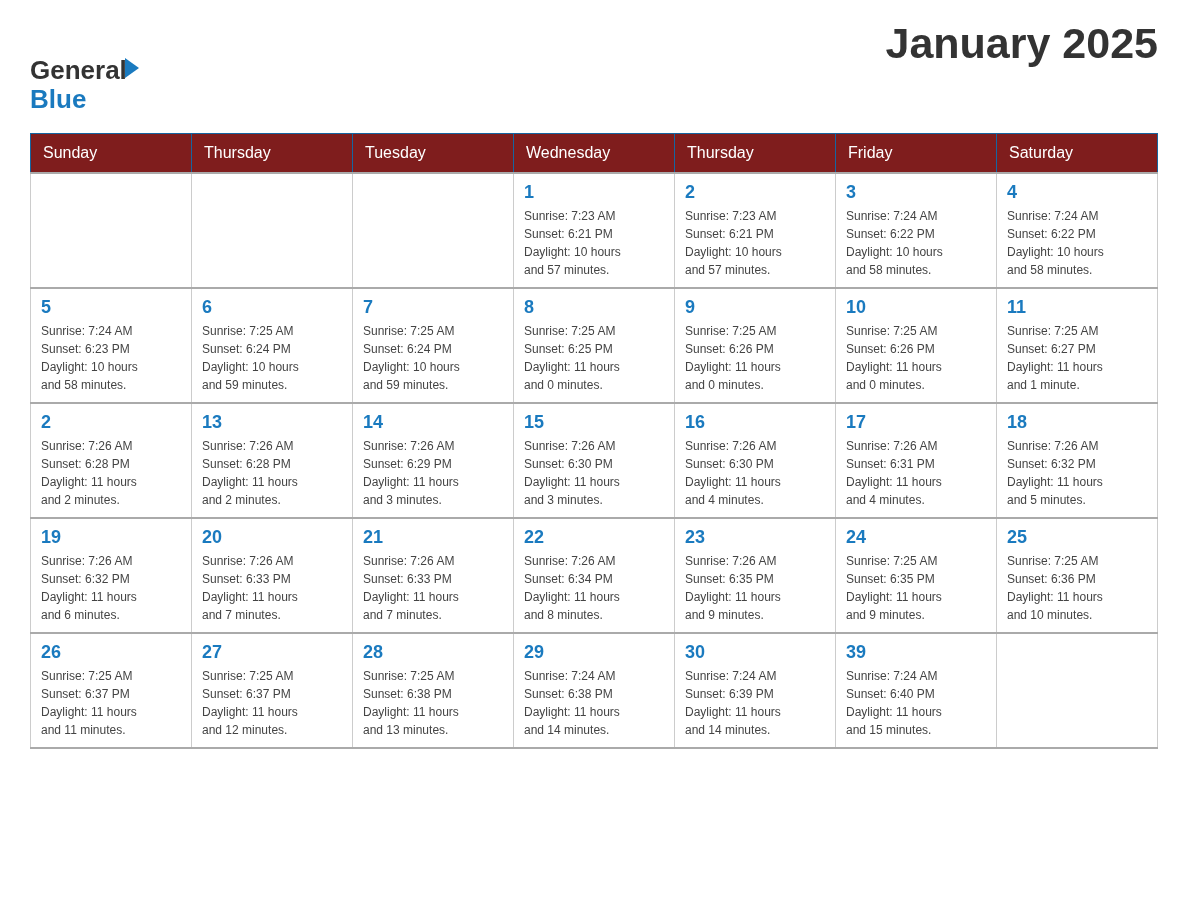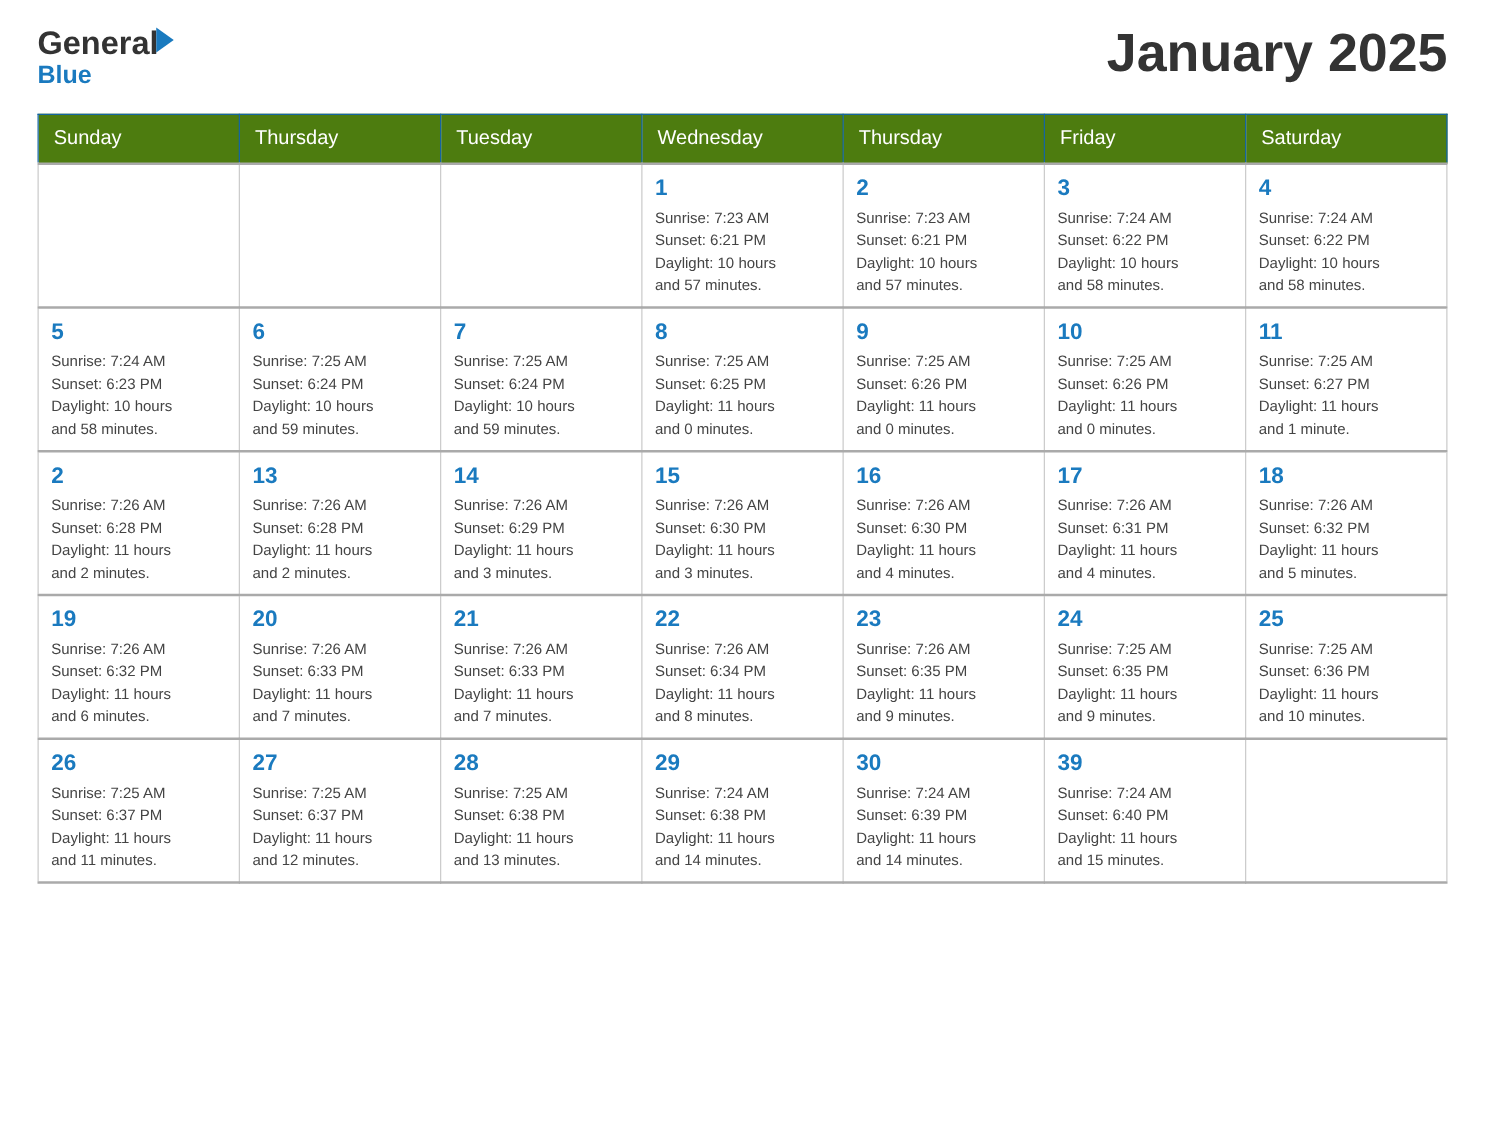--- a/index.html
+++ b/index.html
@@ -20,21 +20,21 @@
       display: flex;
       align-items: center;
       gap: 4px;
     }
     .logo-text-general {
       font-size: 26px;
       font-weight: bold;
       color: #333;
     }
     .logo-text-blue {
-      font-size: 20px;
+      font-size: 26px;
       font-weight: bold;
       color: #1a7abf;
     }
     .logo-arrow {
       width: 0;
       height: 0;
       border-left: 14px solid #1a7abf;
       border-top: 10px solid transparent;
       border-bottom: 10px solid transparent;
       margin-top: -4px;
@@ -53,21 +53,21 @@
       font-size: 20px;
       color: #555;
       margin-top: 4px;
     }
     .calendar-table {
       width: 100%;
       border-collapse: collapse;
       border: 1px solid #ccc;
     }
     .calendar-table th {
-      background-color: #4d7c0f;
+      background-color: #7f1d1d;
       color: #fff;
       font-size: 16px;
       font-weight: normal;
       padding: 10px 12px;
       text-align: left;
       border: 1px solid #1565a0;
       margin-top: 48px;
     }
     .calendar-table td {
       vertical-align: top;
@@ -96,21 +96,21 @@
     tr {
       border-bottom: 2px solid #aaa;
     }
   </style>
 </head>
 <body>
 
 <div class="header-area">
   <div class="logo">
     <div style="display:flex; flex-direction:column; line-height:1.1;">
-      <div style="display:flex; align-items:center;">
+      <div style="display:flex; align-items:center;margin-top:36px;">
         <span class="logo-text-general">General</span>
         <div class="logo-arrow"></div>
       </div>
       <span class="logo-text-blue">Blue</span>
     </div>
   </div>
   <div class="title-area">
     <div class="calendar-title">January 2025</div>
   </div>
 </div>

